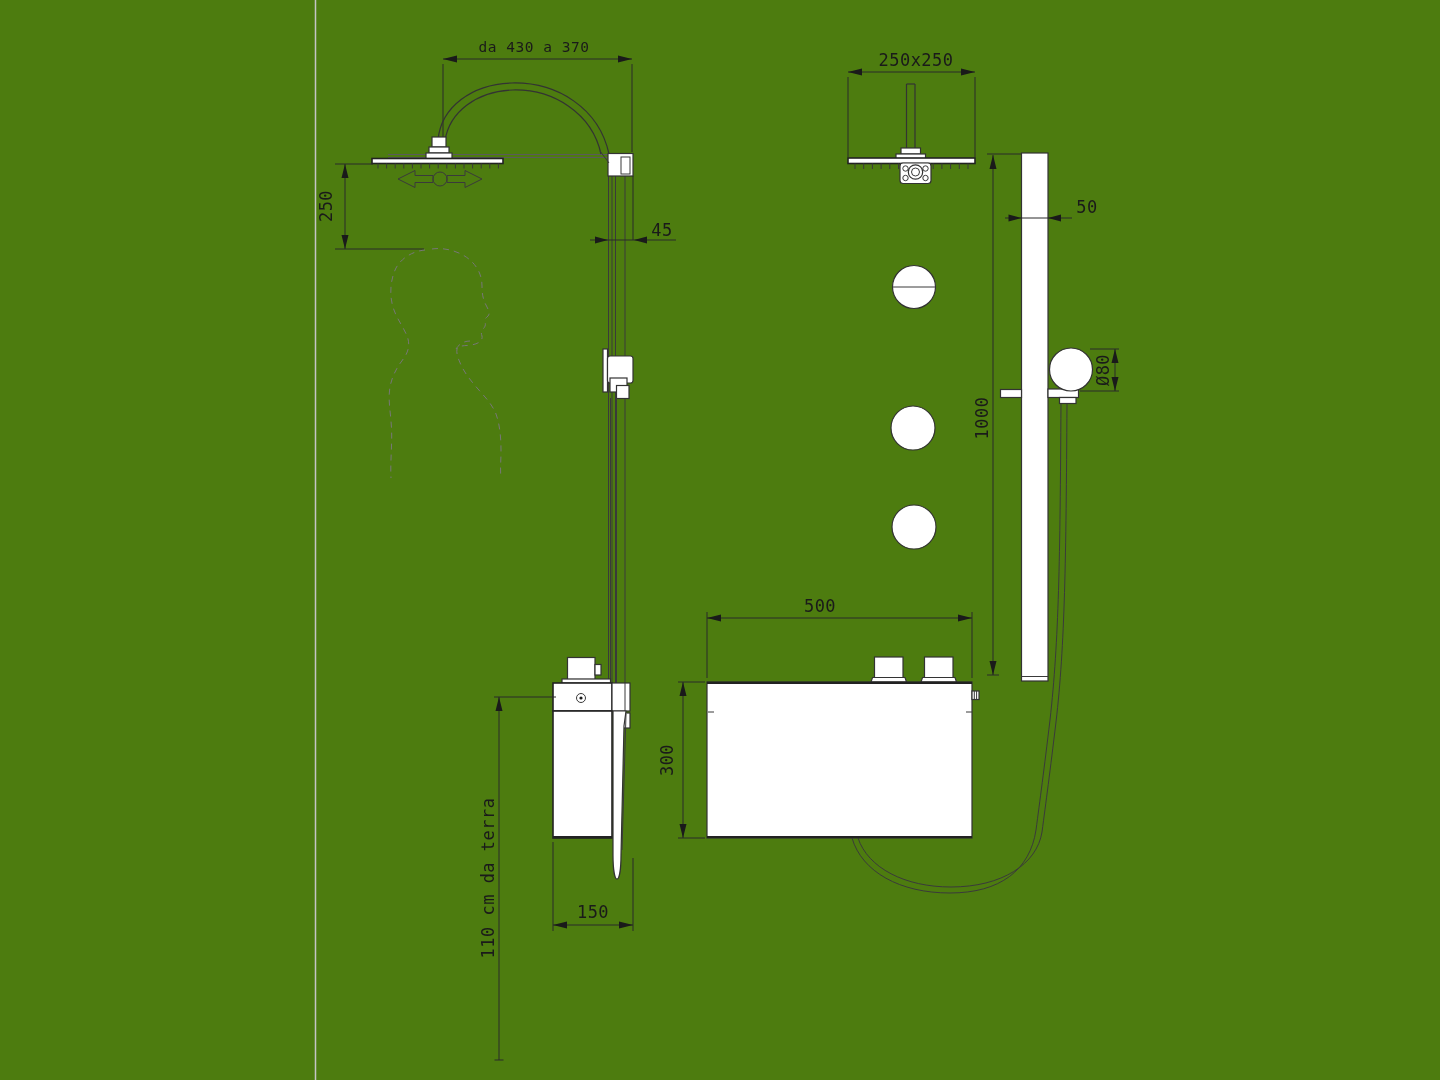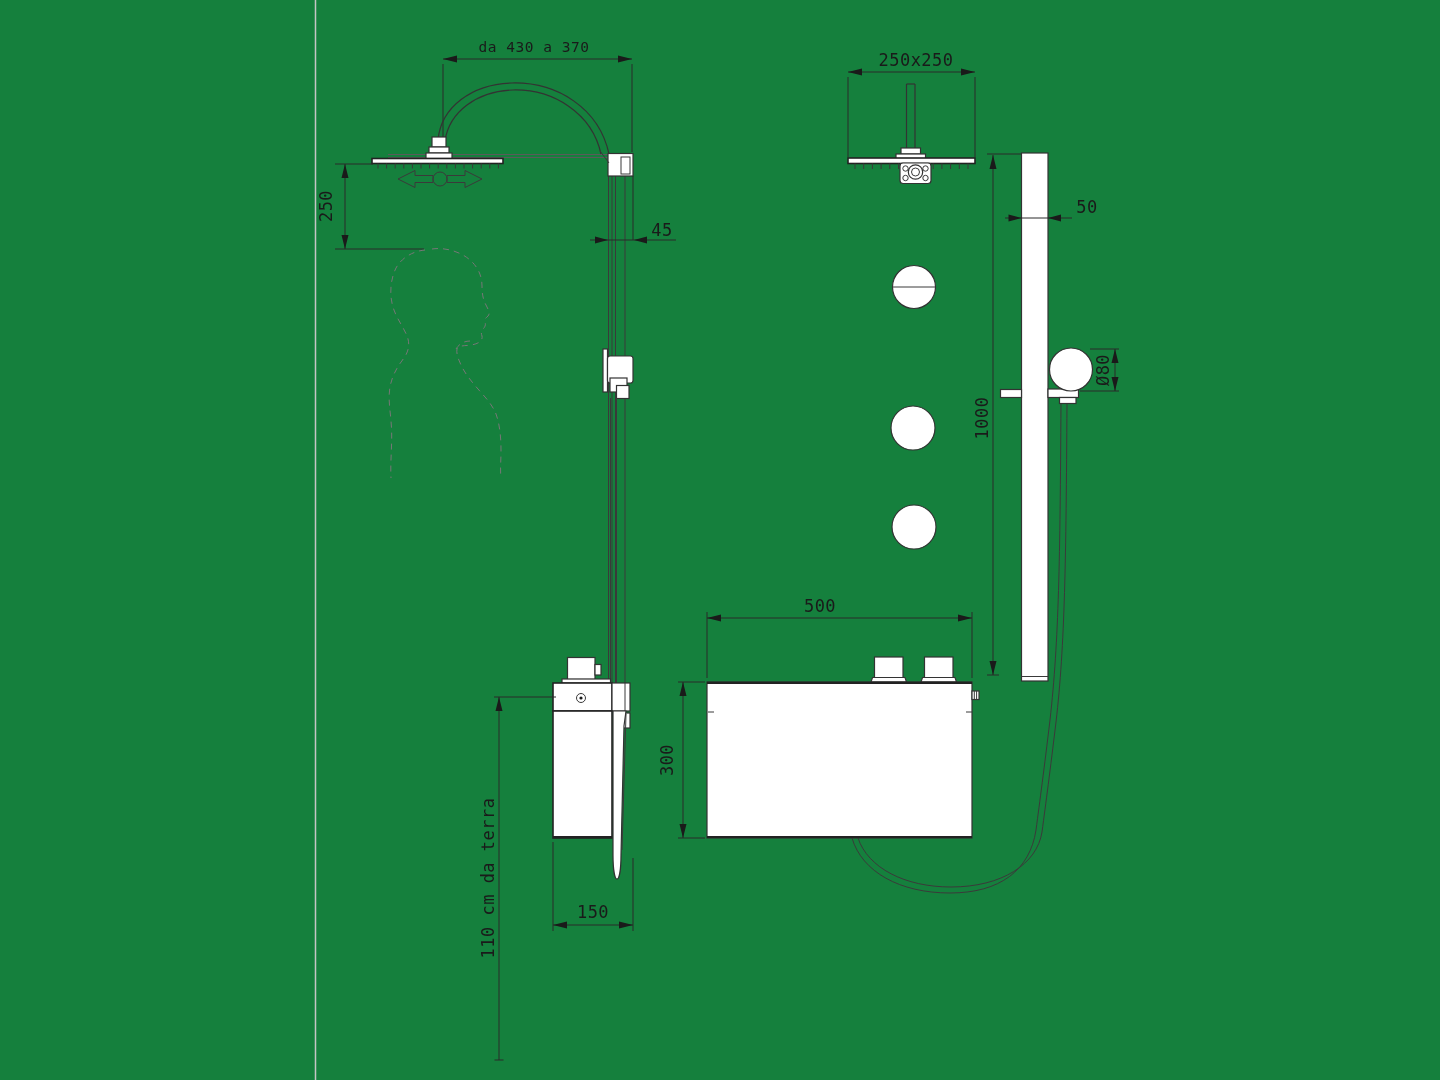--- a/index.html
+++ b/index.html
@@ -1,16 +1,16 @@
 <!DOCTYPE html>
 <html><head>
 <meta charset="utf-8">
 <style>
   html,body{margin:0;padding:0;background:#ffffff;}
-  .stage{position:relative;width:1440px;height:1080px;background:#15803d;overflow:hidden;}
+  .stage{position:relative;width:1440px;height:1080px;background:#4d7c0f;overflow:hidden;}
   svg{display:block;}
   .ln{stroke:#333333;stroke-width:1.2;fill:none;}
   .ln-thin{stroke:#3a3a3a;stroke-width:1;fill:none;}
   .ln-thick{stroke:#222222;stroke-width:2.2;fill:none;}
   .ln-gray{stroke:#5a5a5a;stroke-width:1;fill:none;}
   .fillw{fill:#ffffff;stroke:#333333;stroke-width:1.2;}
   .fillw-th{fill:#ffffff;stroke:#222222;stroke-width:1.6;}
   .dash{stroke:#777777;stroke-width:1;fill:none;stroke-dasharray:6 5;}
   .dim{stroke:#2a2a2a;stroke-width:1;fill:none;}
   .arr{fill:#1a1a1a;stroke:none;}

